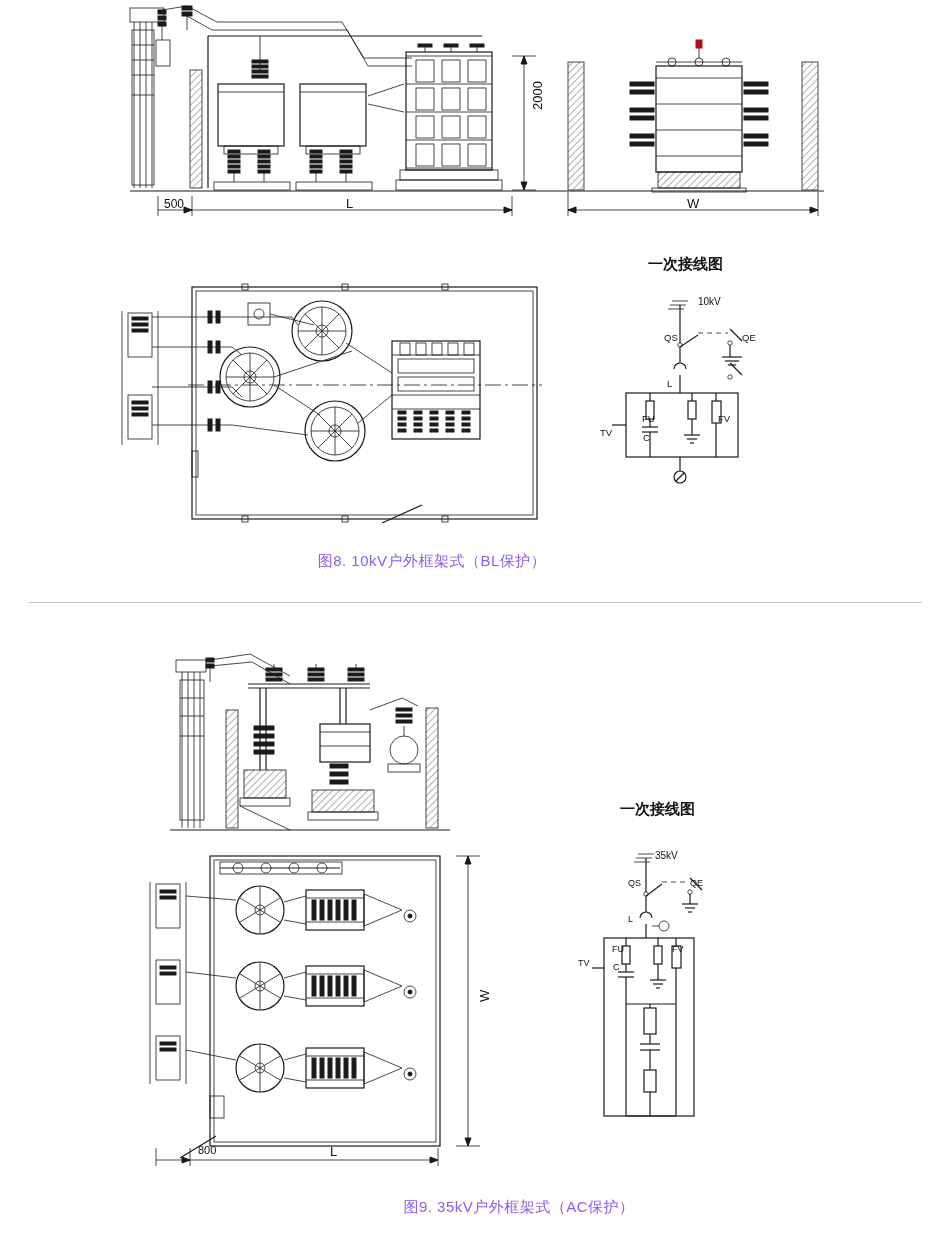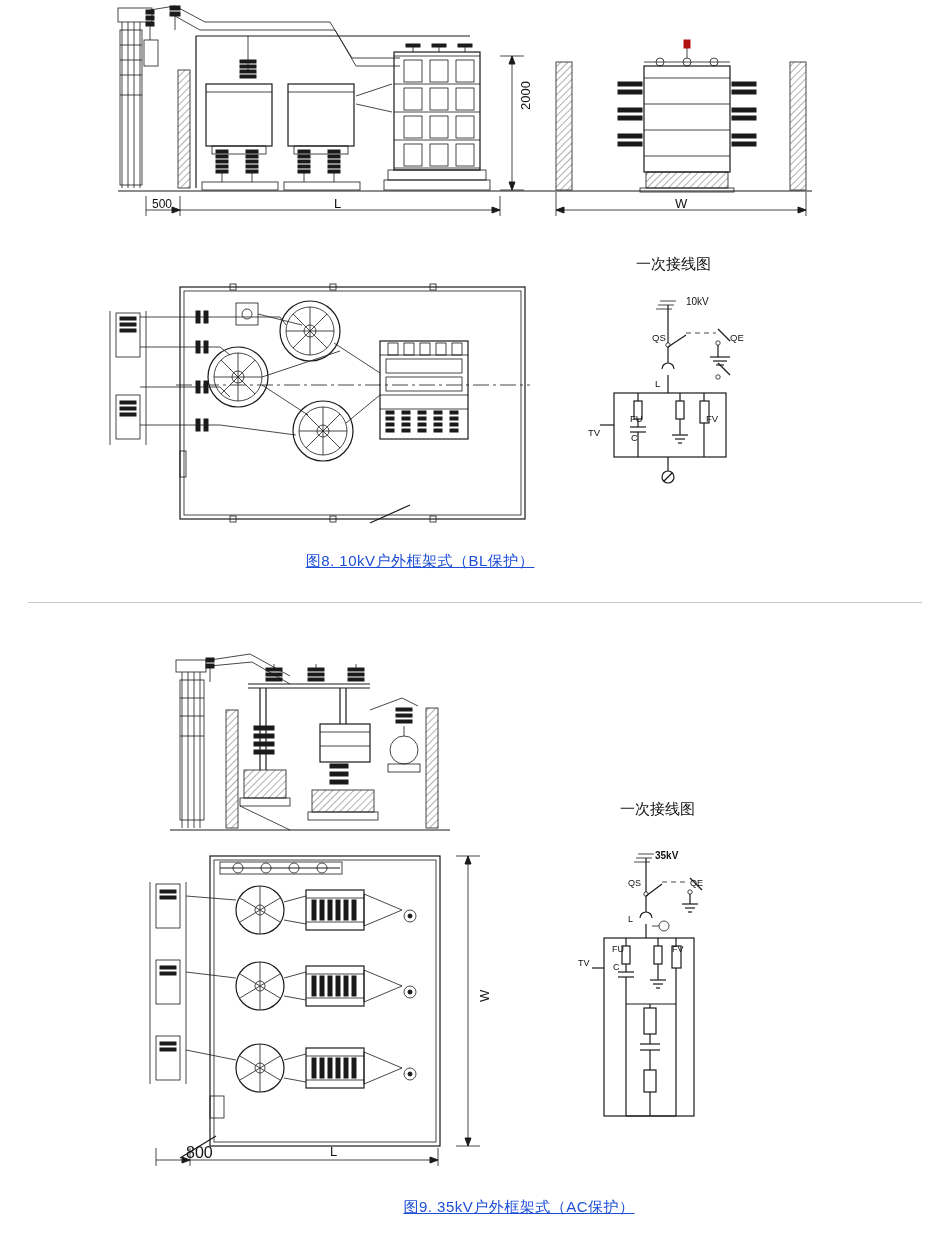--- a/index.html
+++ b/index.html
@@ -1,37 +1,37 @@
 <!DOCTYPE html>
 <html><head>
 <meta charset="utf-8">
 <style>
   html,body{margin:0;padding:0;background:#ffffff;}
   body{width:950px;height:1235px;position:relative;font-family:"Liberation Sans","DejaVu Sans",sans-serif;color:#1a1a1a;overflow:hidden;}
   .page{position:absolute;inset:0;}
   .fig{position:absolute;}
-  .caption{position:absolute;width:100%;text-align:center;font-size:15px;letter-spacing:.5px;color:#1d4ed8;text-decoration:underline;}
+  .caption{position:absolute;width:100%;text-align:center;font-size:15px;letter-spacing:.5px;color:#8b5cf6;}
   .divider{position:absolute;left:28px;right:28px;height:1px;background:#c9c9c9;}
   .lbl{position:absolute;font-size:11px;color:#111;white-space:nowrap;}
   .lbl.sm{font-size:9.5px;}
-  .schem-title{position:absolute;font-size:15px;font-weight:normal;color:#111;white-space:nowrap;}
+  .schem-title{position:absolute;font-size:15px;font-weight:bold;color:#111;white-space:nowrap;}
   svg{display:block;}
   .ln{stroke:#1a1a1a;fill:none;}
   .thin{stroke-width:.8;}
   .med{stroke-width:1.2;}
   .fillblk{fill:#1a1a1a;stroke:#1a1a1a;}
   .nofill{fill:none;}
   .hatch{fill:url(#hatchpat);stroke:#1a1a1a;stroke-width:.8;}
 </style>
 </head>
 <body>
 
 <div class="page">
 
-  <div class="fig" style="left:0;top:0;width:840px;height:600px;">
+  <div class="fig" style="left:12px;top:0;width:840px;height:600px;">
 
     <svg width="950" height="235" style="position:absolute;left:0;top:0;">
       <defs>
         <pattern id="hatchpat" width="5" height="5" patternUnits="userSpaceOnUse" patternTransform="rotate(45)">
           <line x1="0" y1="0" x2="0" y2="5" stroke="#1a1a1a" stroke-width=".7"></line>
         </pattern>
         <pattern id="hatchv" width="4" height="4" patternUnits="userSpaceOnUse">
           <line x1="0" y1="0" x2="0" y2="4" stroke="#1a1a1a" stroke-width=".6"></line>
         </pattern>
       </defs>
@@ -619,21 +619,21 @@
       <line class="ln thin" x1="36" y1="322" x2="70" y2="322"></line>
       <path class="fillblk" d="M70 322 l-8 -3 l0 6 z"></path>
       <line class="ln thin" x1="36" y1="310" x2="36" y2="328"></line>
       <line class="ln thin" x1="70" y1="310" x2="70" y2="328"></line>
       <line class="ln thin" x1="70" y1="322" x2="318" y2="322"></line>
       <path class="fillblk" d="M318 322 l-8 -3 l0 6 z"></path>
       <line class="ln thin" x1="318" y1="310" x2="318" y2="328"></line>
     </svg>
 
     <div class="lbl" style="left:477px;top:382px;transform:rotate(-90deg);transform-origin:left top;font-size:13px;">W</div>
-    <div class="lbl" style="left:186px;top:524px;font-size:16px;">800</div>
+    <div class="lbl" style="left:198px;top:524px;font-size:11px;">800</div>
     <div class="lbl" style="left:330px;top:524px;font-size:13px;">L</div>
 
     <div class="schem-title" style="left:620px;top:180px;">一次接线图</div>
     <svg width="250" height="300" style="position:absolute;left:560px;top:218px;">
 
       <line class="ln med" x1="86" y1="20" x2="86" y2="44"></line>
       <path class="ln thin" d="M78 16 L94 16 M76 20 L92 20 M74 24 L90 24"></path>
 
       <line class="ln med" x1="86" y1="44" x2="86" y2="54"></line>
       <circle class="ln thin" cx="86" cy="56" r="2.2" fill="#fff"></circle>
@@ -680,21 +680,21 @@
       <line class="ln med" x1="90" y1="166" x2="90" y2="170"></line>
       <line class="ln med" x1="90" y1="196" x2="90" y2="206"></line>
       <line class="ln med" x1="80" y1="206" x2="100" y2="206"></line>
       <line class="ln med" x1="80" y1="212" x2="100" y2="212"></line>
       <line class="ln med" x1="90" y1="212" x2="90" y2="232"></line>
       <rect class="ln med nofill" x="84" y="232" width="12" height="22"></rect>
       <line class="ln med" x1="90" y1="254" x2="90" y2="278"></line>
       <line class="ln med" x1="66" y1="278" x2="116" y2="278"></line>
       <line class="ln med" x1="116" y1="166" x2="116" y2="278"></line>
     </svg>
-    <div class="lbl sm" style="left:655px;top:230px;font-size:10px;font-weight:bold;">35kV</div>
+    <div class="lbl sm" style="left:655px;top:230px;font-size:10px;">35kV</div>
     <div class="lbl sm" style="left:628px;top:258px;font-size:9px;">QS</div>
     <div class="lbl sm" style="left:690px;top:258px;font-size:9px;">QE</div>
     <div class="lbl sm" style="left:628px;top:294px;font-size:9px;">L</div>
     <div class="lbl sm" style="left:578px;top:338px;font-size:9px;">TV</div>
     <div class="lbl sm" style="left:612px;top:324px;font-size:9px;">FU</div>
     <div class="lbl sm" style="left:613px;top:342px;font-size:9px;">C</div>
     <div class="lbl sm" style="left:672px;top:324px;font-size:9px;">FV</div>
 
     <div class="caption" style="top:578px;padding-left:44px;">图9. 35kV户外框架式（AC保护）</div>
   </div>

